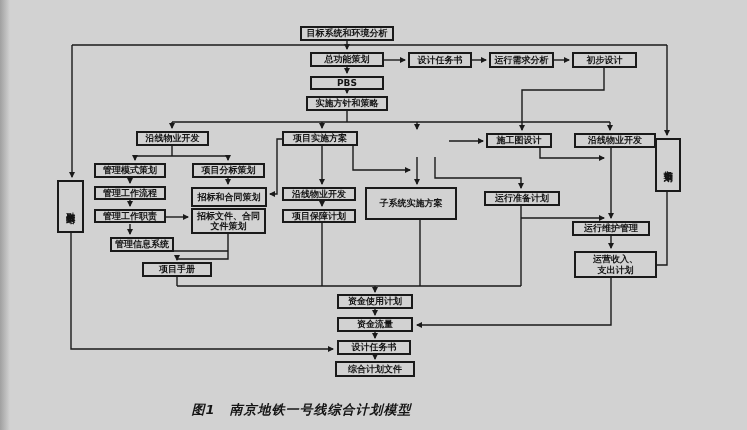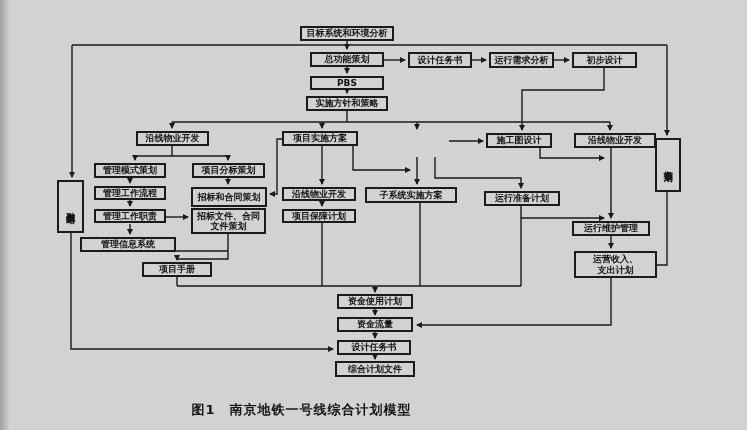--- a/index.html
+++ b/index.html
@@ -5,21 +5,21 @@
   html,body{margin:0;padding:0;background:#d2d2d2;width:747px;height:430px;overflow:hidden;}
   #canvas{position:relative;width:747px;height:430px;background:#d2d2d2;
     font-family:"DejaVu Sans","Liberation Sans",sans-serif;color:#141414;}
   #wires{position:absolute;left:0;top:0;z-index:1;}
   .node{position:absolute;z-index:2;box-sizing:border-box;border:2px solid #1a1a1a;
     background:#d2d2d2;display:flex;align-items:center;justify-content:center;
     text-align:center;font-size:9px;font-weight:bold;line-height:1.15;
     white-space:pre-line;letter-spacing:0px;}
   .vert{writing-mode:vertical-rl;text-orientation:upright;letter-spacing:1px;}
   .caption{position:absolute;z-index:2;left:0;top:401px;width:603px;text-align:center;
-    font-size:13px;font-weight:600;letter-spacing:1px;}
+    font-size:13px;font-weight:600;letter-spacing:1px;font-style:italic;}
   .edge-shade{position:absolute;z-index:3;left:0;top:0;width:10px;height:430px;
     background:linear-gradient(to right,#a0a0a0,#d2d2d2);}
 </style>
 </head>
 <body>
 
 <div id="canvas">
 
   <svg id="wires" width="747" height="430">
     <defs>
@@ -110,27 +110,27 @@
   <div class="node" style="left:572px;top:52px;width:65px;height:16px">初步设计</div>
 
   <div class="node" style="left:136px;top:131px;width:73px;height:15px">沿线物业开发</div>
   <div class="node" style="left:94px;top:163px;width:72px;height:15px">管理模式策划</div>
   <div class="node" style="left:192px;top:163px;width:73px;height:15px">项目分标策划</div>
   <div class="node" style="left:94px;top:186px;width:72px;height:14px">管理工作流程</div>
   <div class="node" style="left:191px;top:187px;width:76px;height:20px">招标和合同策划</div>
   <div class="node" style="left:94px;top:209px;width:72px;height:14px">管理工作职责</div>
   <div class="node" style="left:191px;top:208px;width:75px;height:26px">招标文件、合同
 文件策划</div>
-  <div class="node" style="left:80px;top:237px;width:96px;height:15px">管理信息系统</div>
+  <div class="node" style="left:110px;top:237px;width:64px;height:15px">管理信息系统</div>
   <div class="node" style="left:142px;top:262px;width:70px;height:15px">项目手册</div>
 
   <div class="node" style="left:282px;top:131px;width:76px;height:15px">项目实施方案</div>
   <div class="node" style="left:282px;top:187px;width:74px;height:14px">沿线物业开发</div>
   <div class="node" style="left:282px;top:209px;width:74px;height:14px">项目保障计划</div>
-  <div class="node" style="left:365px;top:187px;width:92px;height:16px">子系统实施方案</div>
+  <div class="node" style="left:365px;top:187px;width:92px;height:33px">子系统实施方案</div>
 
   <div class="node" style="left:486px;top:133px;width:66px;height:15px">施工图设计</div>
   <div class="node" style="left:484px;top:191px;width:76px;height:15px">运行准备计划</div>
   <div class="node" style="left:574px;top:133px;width:82px;height:15px">沿线物业开发</div>
   <div class="node vert" style="left:655px;top:138px;width:26px;height:54px">市场策划</div>
   <div class="node" style="left:572px;top:221px;width:78px;height:15px">运行维护管理</div>
   <div class="node" style="left:574px;top:251px;width:83px;height:27px">运营收入、
 支出计划</div>
   <div class="node vert" style="left:57px;top:180px;width:27px;height:53px">融资策略</div>
 

